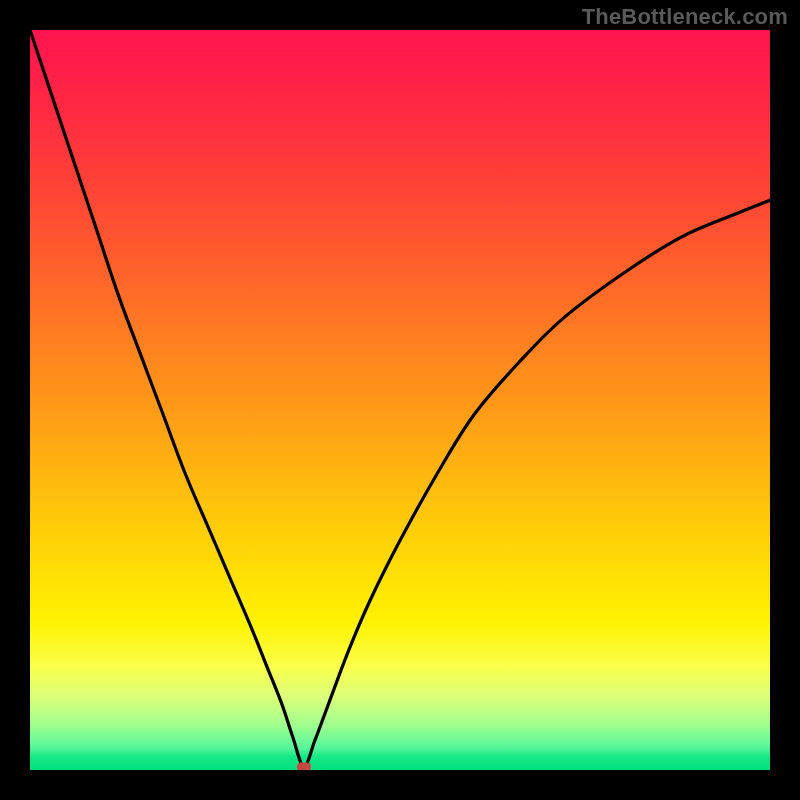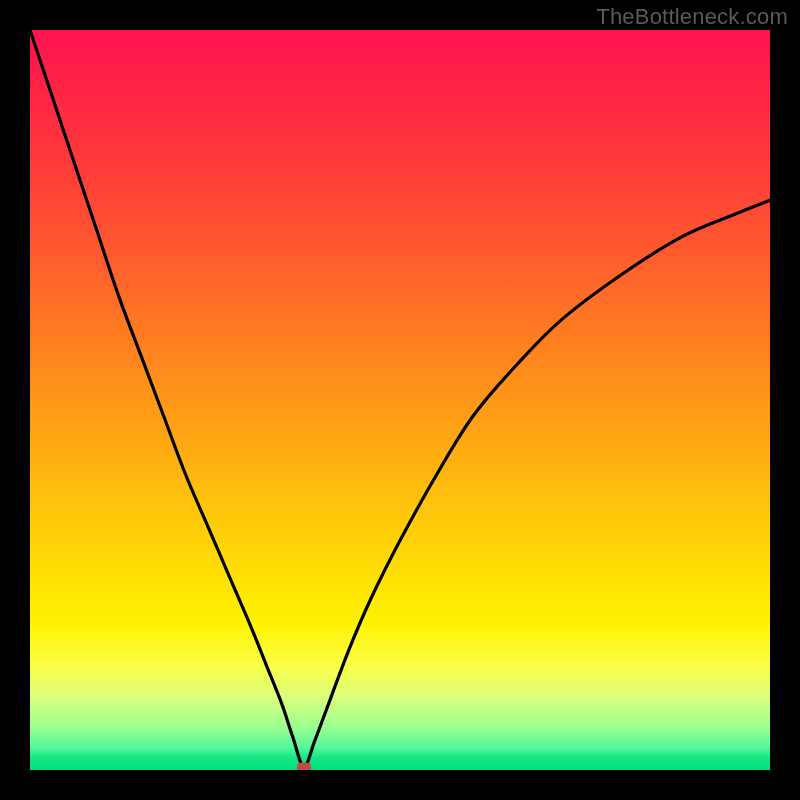--- a/index.html
+++ b/index.html
@@ -15,21 +15,21 @@
     width: 800px;
     height: 800px;
     background: #000;
   }
   .watermark {
     position: absolute;
     top: 4px;
     right: 12px;
     color: #5a5a5a;
     font-size: 22px;
-    font-weight: 400;
+    font-weight: 700;
     letter-spacing: 0.2px;
     z-index: 20;
   }
   .plot-area {
     position: absolute;
     left: 30px;
     top: 30px;
     width: 740px;
     height: 740px;
     overflow: hidden;

